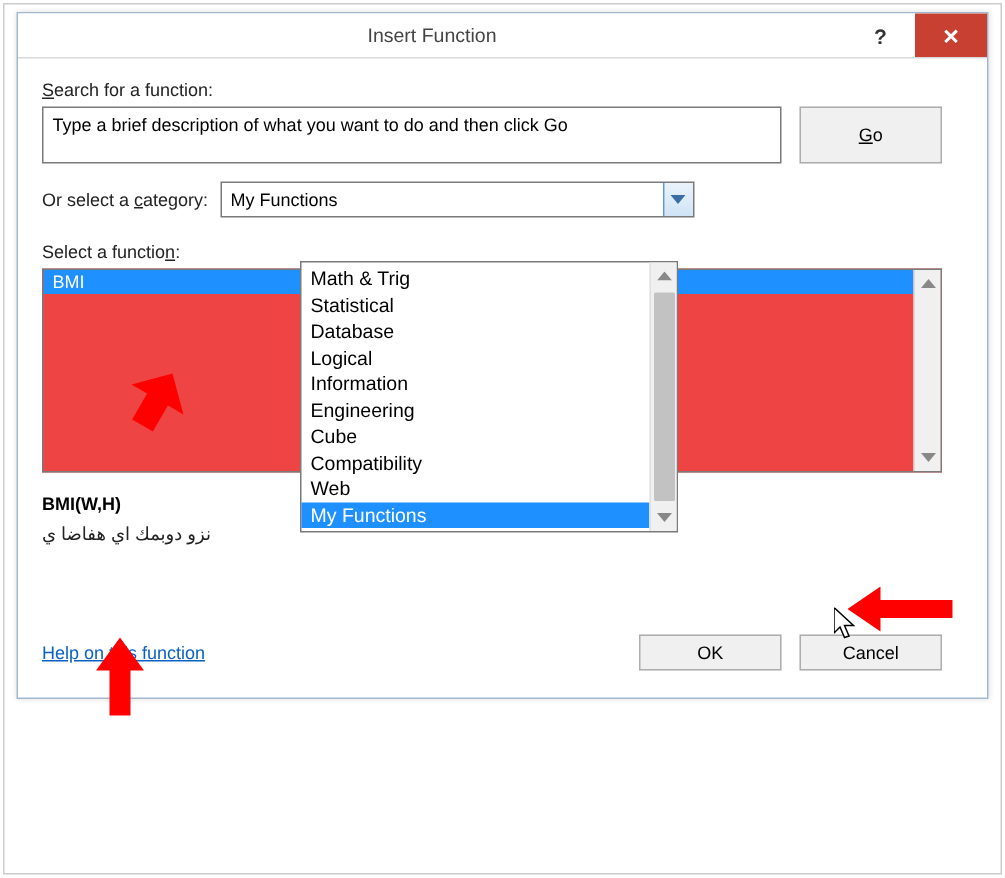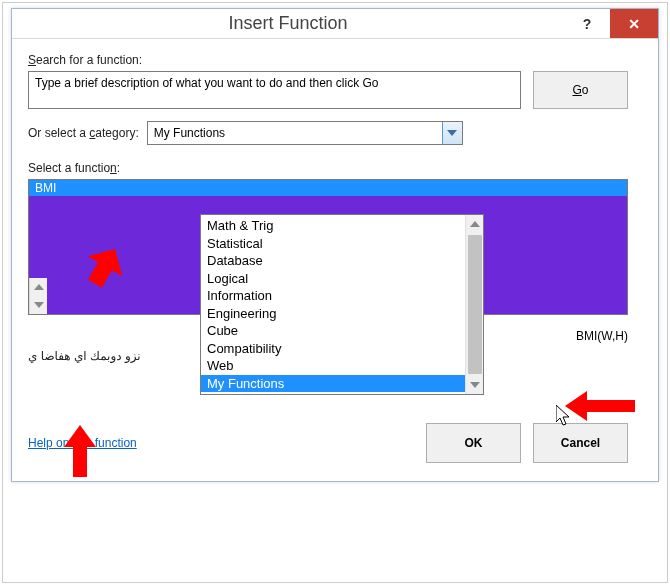--- a/index.html
+++ b/index.html
@@ -32,21 +32,21 @@
     height: 30px;
     background: #fff;
     display: flex;
     align-items: center;
     border-bottom: 1px solid #d9d9d9;
     position: relative;
   }
   .titlebar .title {
     flex: 1;
     text-align: center;
-    font-size: 18px;
+    font-size: 13px;
     color: #444;
   }
   .title-ctrls { display: flex; height: 100%; }
   .title-btn {
     width: 46px;
     display: flex; align-items: center; justify-content: center;
     font-size: 14px; font-weight: bold; color: #333;
     cursor: pointer;
   }
   .title-btn.close {
@@ -93,52 +93,50 @@
     display:flex; align-items:center; justify-content:center;
     border-left:1px solid #5a98d6;
     background:linear-gradient(#eaf3fb,#cfe4f7);
   }
   .combo-arrow svg { display:block; }
   .func-list-wrap {
     border:1px solid #7a7a7a;
     height:136px;
     margin-bottom:14px;
     position:relative;
-    background:#6d28d9;
+    background:#ef4444;
     display:flex;
-    flex-direction:column;
   }
   .func-list { flex:1; overflow:hidden; }
   .func-item { padding:1px 6px; }
   .func-item.sel { background:#1e90ff; color:#fff; }
   .vscroll {
     width:18px; background:#f0f0f0;
     display:flex; flex-direction:column; justify-content:space-between;
     align-items:center;
     border-left:1px solid #d9d9d9;
   }
   .vscroll .arr { width:16px; height:18px; display:flex; align-items:center; justify-content:center; color:#666; }
-  .sig { font-weight:normal; margin-bottom:6px;text-align:right; }
+  .sig { font-weight:bold; margin-bottom:6px; }
   .desc { direction:rtl; text-align:left; color:#222; margin-bottom:60px; unicode-bidi:bidi-override; direction:rtl;}
   .desc { direction:ltr; }
   .htmllink { color:#0a62c4; text-decoration:underline; cursor:pointer; }
   .footer { display:flex; align-items:center; margin-top:10px;}
   .footer .spacer { flex:1; }
-  .footer .btn { height:40px; margin-left:12px;font-weight:bold; }
+  .footer .btn { height:24px; margin-left:12px; }
   
   .dropdown {
     position:absolute;
     left:200px; top:174px;
-    width:284px;
+    width:252px;
     border:1px solid #7a7a7a;
     background:#fff;
     display:flex;
     z-index:50;
     font-size:13px;
-    margin-top:40px;
   }
   .dd-inner { flex:1; padding:2px 0; }
   .dd-item { padding:0px 6px; line-height:17.5px; }
   .dd-item.sel { background:#1e90ff; color:#fff; }
   .dd-scroll {
     width:18px; background:#f0f0f0;
     display:flex; flex-direction:column;
     align-items:center;
     border-left:1px solid #e0e0e0;
   }

